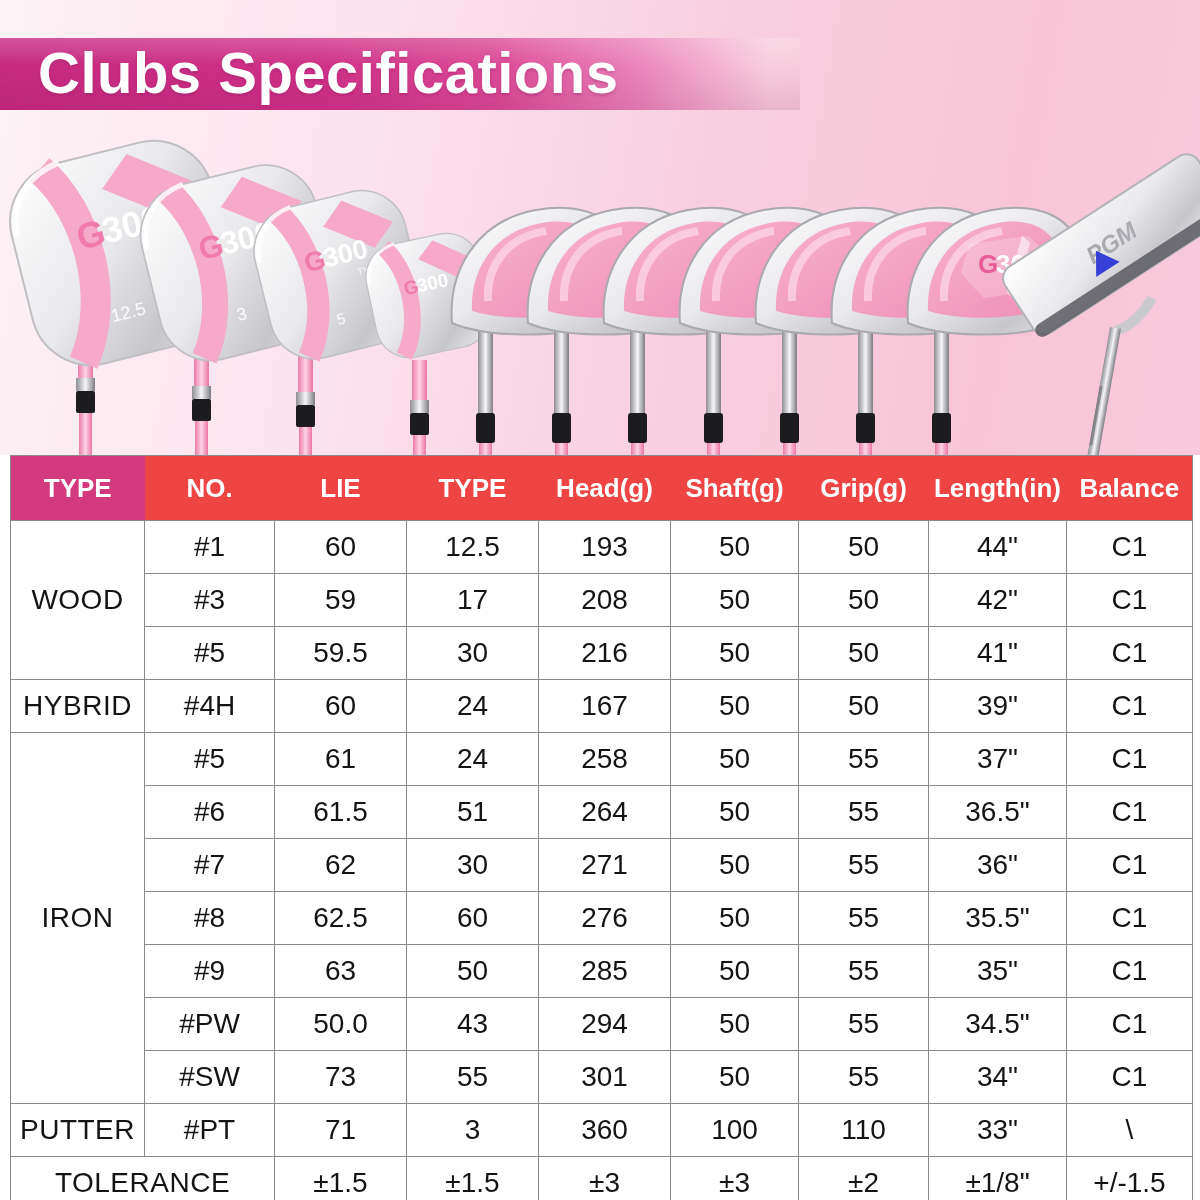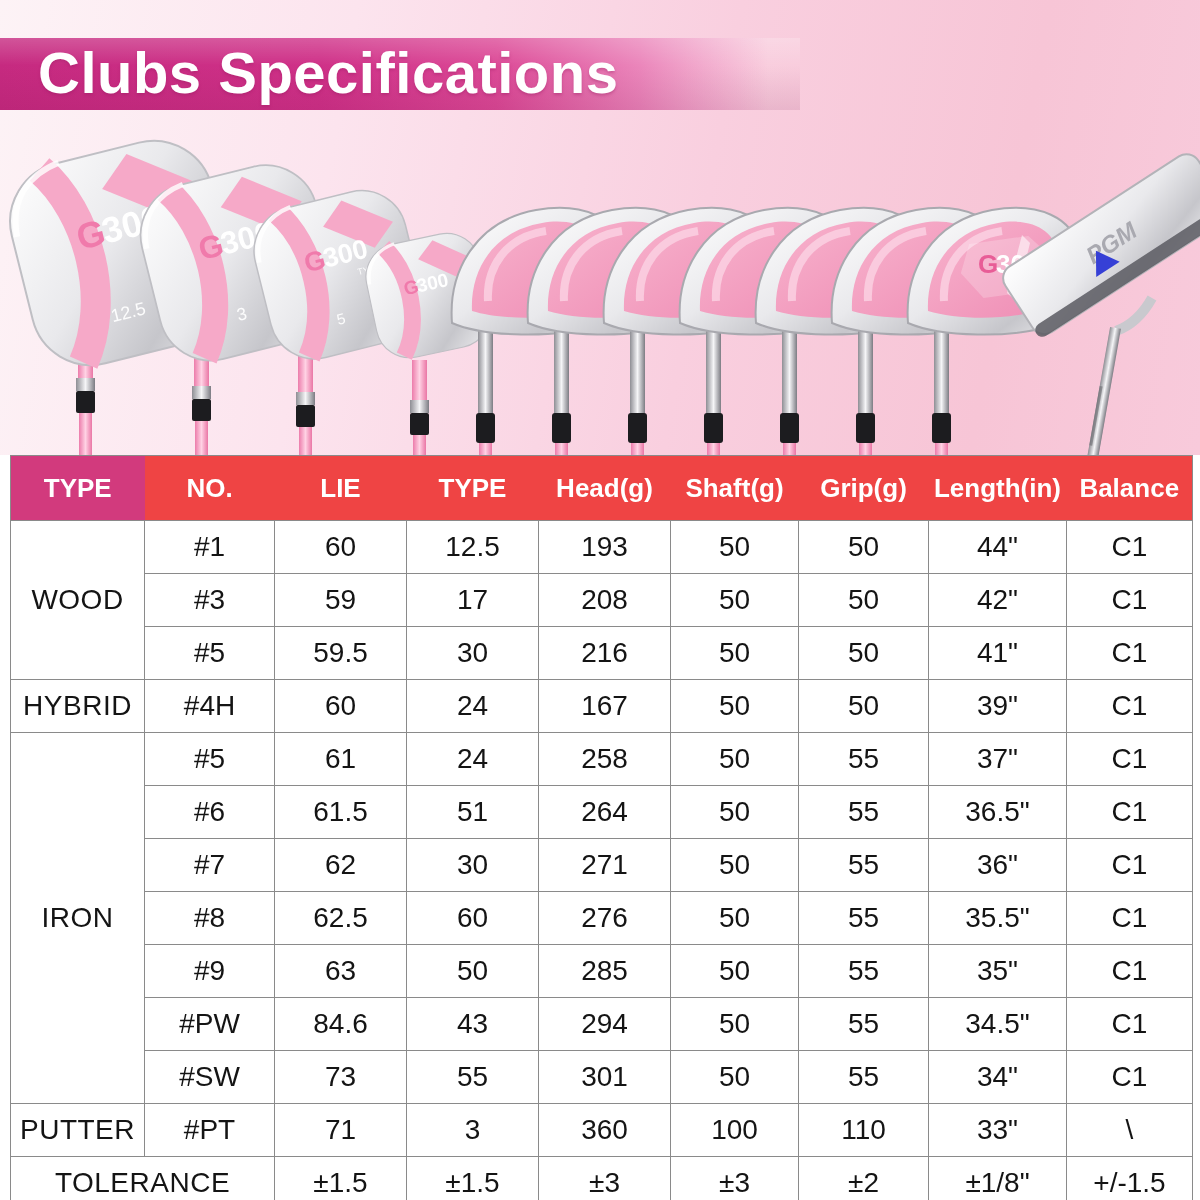--- a/index.html
+++ b/index.html
@@ -299,21 +299,21 @@
         <td>63</td>
         <td>50</td>
         <td>285</td>
         <td>50</td>
         <td>55</td>
         <td>35"</td>
         <td>C1</td>
       </tr>
       <tr>
         <td>#PW</td>
-        <td>84.6</td>
+        <td>50.0</td>
         <td>43</td>
         <td>294</td>
         <td>50</td>
         <td>55</td>
         <td>34.5"</td>
         <td>C1</td>
       </tr>
       <tr>
         <td>#SW</td>
         <td>73</td>

